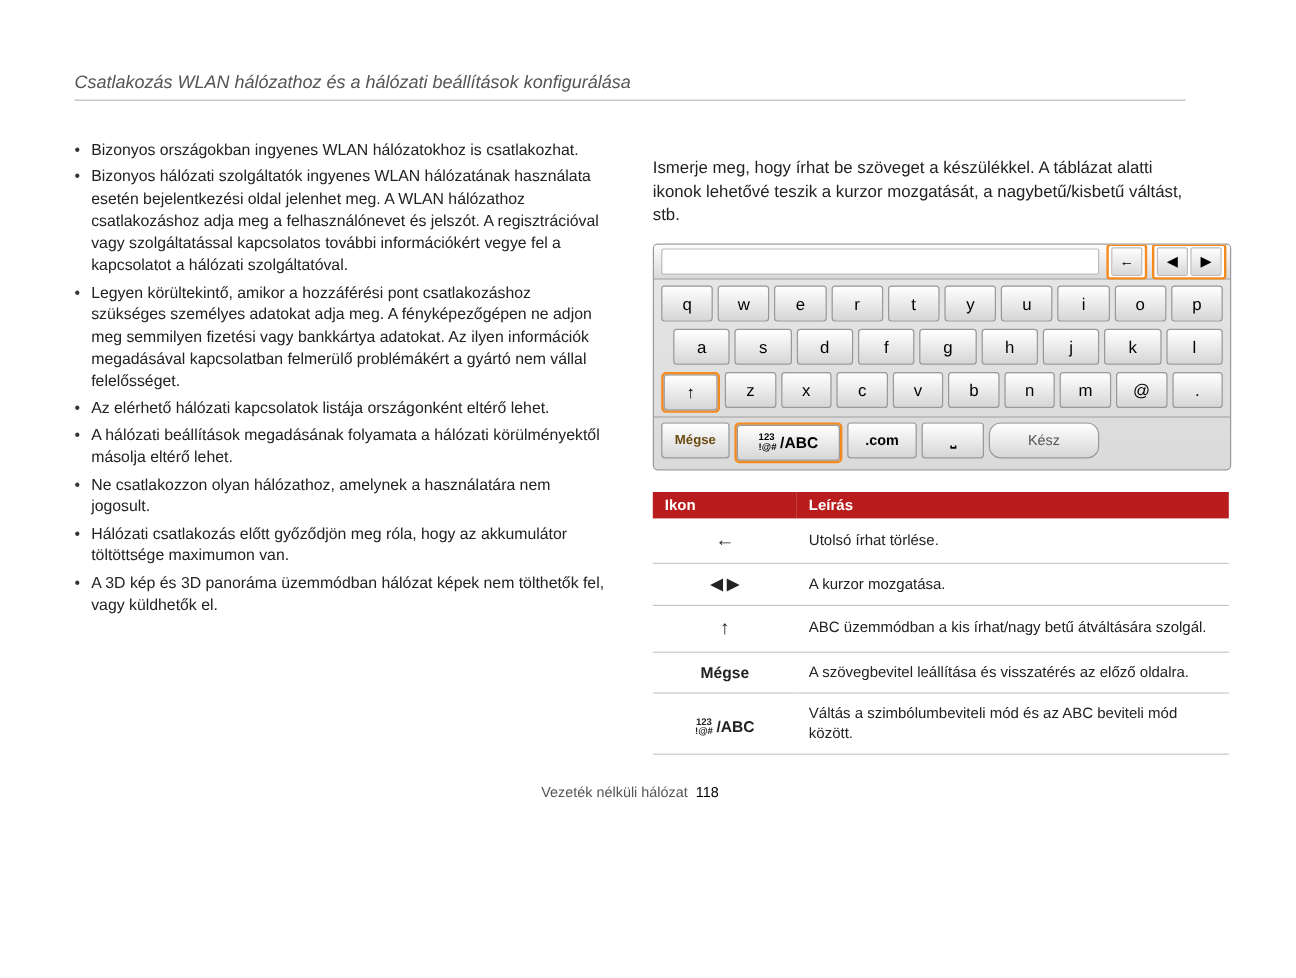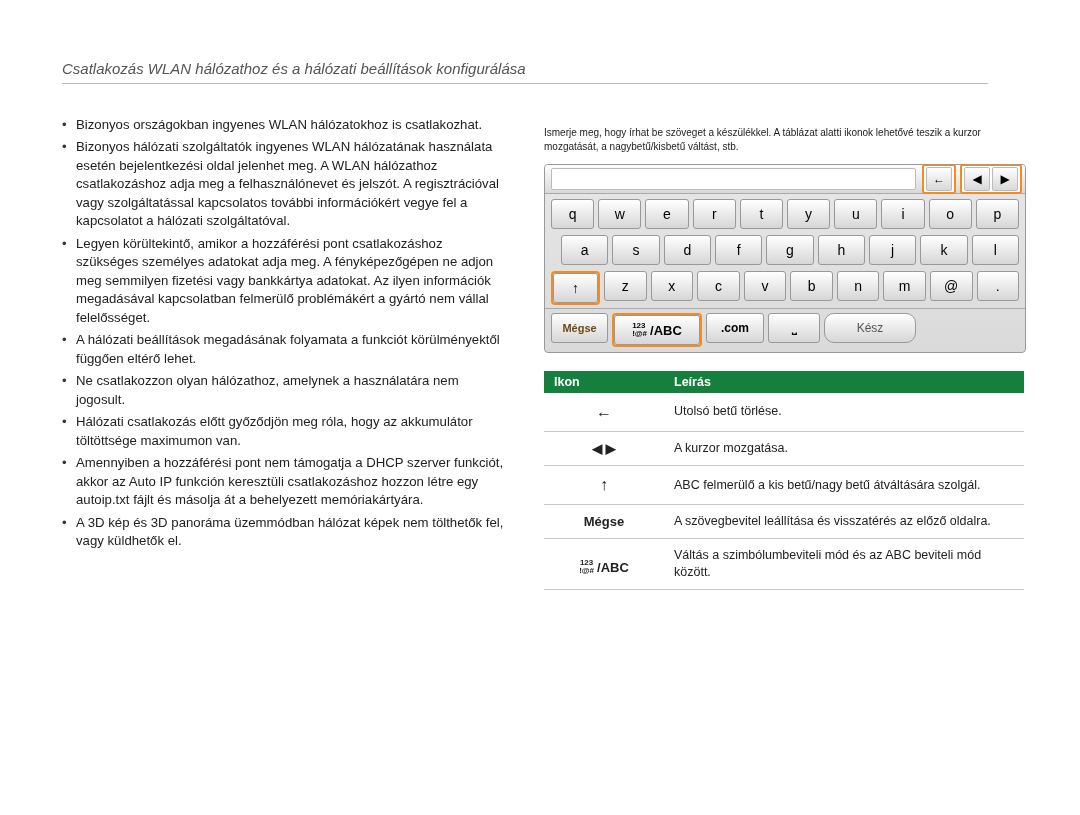--- a/index.html
+++ b/index.html
@@ -51,21 +51,21 @@
     top: 0;
     color: #333;
   }
   .section-title {
     color: #1d74c4;
     font-size: 21px;
     font-weight: normal;
     margin: 0 0 4px 0;
   }
   .intro {
-    font-size: 10px;
+    font-size: 14px;
     line-height: 1.4;
   }
   
   .kbd-wrap {
     margin: 0 0 18px 0;
   }
   .kbd {
     width: 480px;
     border: 1px solid #999;
     background: linear-gradient(#fff,#e6e6e6 8%,#dadada 100%);
@@ -153,21 +153,21 @@
   .abc-left{display:flex; flex-direction:column; line-height:1;}
   .abc-sym{font-size:8px;}
   .abc-main{font-size:13px; font-weight:bold;}
   
   table.desc {
     border-collapse: collapse;
     width: 480px;
     font-size: 12.5px;
   }
   table.desc thead th {
-    background: #15803d;
+    background: #b91c1c;
     color: #fff;
     font-weight: bold;
     text-align: left;
     padding: 4px 10px;
     border: none;
   }
   table.desc thead th:first-child { width:100px; }
   table.desc tbody td {
     border-bottom: 1px solid #c8c8c8;
     padding: 8px 10px;
@@ -196,24 +196,24 @@
 <div class="page">
   <div class="header-line">Csatlakozás WLAN hálózathoz és a hálózati beállítások konfigurálása</div>
 
   <div class="columns">
 
     <div class="col col-left">
       <ul>
         <li>Bizonyos országokban ingyenes WLAN hálózatokhoz is csatlakozhat.</li>
         <li>Bizonyos hálózati szolgáltatók ingyenes WLAN hálózatának használata esetén bejelentkezési oldal jelenhet meg. A WLAN hálózathoz csatlakozáshoz adja meg a felhasználónevet és jelszót. A regisztrációval vagy szolgáltatással kapcsolatos további információkért vegye fel a kapcsolatot a hálózati szolgáltatóval.</li>
         <li>Legyen körültekintő, amikor a hozzáférési pont csatlakozáshoz szükséges személyes adatokat adja meg. A fényképezőgépen ne adjon meg semmilyen fizetési vagy bankkártya adatokat. Az ilyen információk megadásával kapcsolatban felmerülő problémákért a gyártó nem vállal felelősséget.</li>
-        <li>A hálózati beállítások megadásának folyamata a funkciót körülményektől függően eltérő lehet.</li>
+        <li>Az elérhető hálózati kapcsolatok listája országonként eltérő lehet.</li>
+        <li>A hálózati beállítások megadásának folyamata a hálózati körülményektől másolja eltérő lehet.</li>
         <li>Ne csatlakozzon olyan hálózathoz, amelynek a használatára nem jogosult.</li>
         <li>Hálózati csatlakozás előtt győződjön meg róla, hogy az akkumulátor töltöttsége maximumon van.</li>
-        <li>Amennyiben a hozzáférési pont nem támogatja a DHCP szerver funkciót, akkor az Auto IP funkción keresztüli csatlakozáshoz hozzon létre egy autoip.txt fájlt és másolja át a behelyezett memóriakártyára.</li>
         <li>A 3D kép és 3D panoráma üzemmódban hálózat képek nem tölthetők fel, vagy küldhetők el.</li>
       </ul>
     </div>
 
     <div class="col">
       <p class="intro">Ismerje meg, hogy írhat be szöveget a készülékkel. A táblázat alatti ikonok lehetővé teszik a kurzor mozgatását, a nagybetű/kisbetű váltást, stb.</p>
 
       <div class="kbd-wrap">
         <div class="kbd">
           <div class="kbd-top">
@@ -299,33 +299,33 @@
           <tr>
             <th>Ikon</th>
             <th>Leírás</th>
           </tr>
         </thead>
         <tbody>
           <tr>
             <td class="ic">
               <span style="font-size:16px;">←</span>
             </td>
-            <td>Utolsó betű törlése.</td>
+            <td>Utolsó írhat törlése.</td>
           </tr>
           <tr>
             <td class="ic">
               <span>◀  ▶</span>
             </td>
             <td>A kurzor mozgatása.</td>
           </tr>
           <tr>
             <td class="ic">
               <span style="font-size:16px;">↑</span>
             </td>
-            <td>ABC felmerülő a kis betű/nagy betű átváltására szolgál.</td>
+            <td>ABC üzemmódban a kis írhat/nagy betű átváltására szolgál.</td>
           </tr>
           <tr>
             <td class="ic icon-text">Mégse</td>
             <td>A szövegbevitel leállítása és visszatérés az előző oldalra.</td>
           </tr>
           <tr>
             <td class="ic">
               <span class="ic-abc">
                 <span class="mini">
                   <span>123</span>
@@ -334,13 +334,16 @@
                 <span class="icon-text">/ABC</span>
               </span>
             </td>
             <td>Váltás a szimbólumbeviteli mód és az ABC beviteli mód között.</td>
           </tr>
         </tbody>
       </table>
     </div>
   </div>
 
+  <div class="footer">
+    <span>Vezeték nélküli hálózat</span>&nbsp;&nbsp;<span class="pn">118</span>
+  </div>
 </div>
 
 </body></html>

